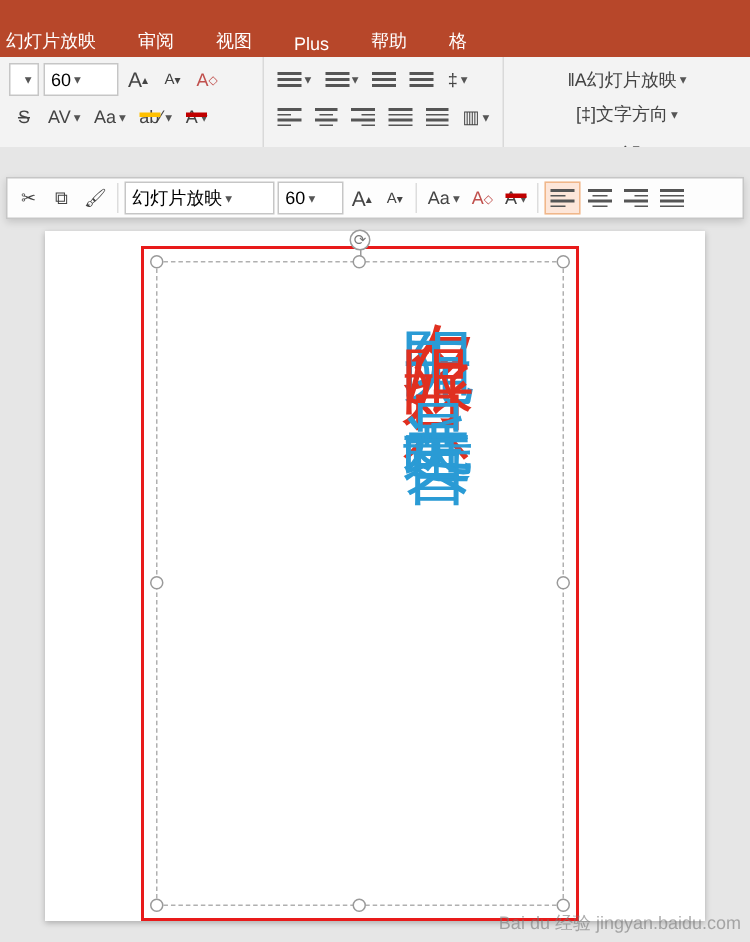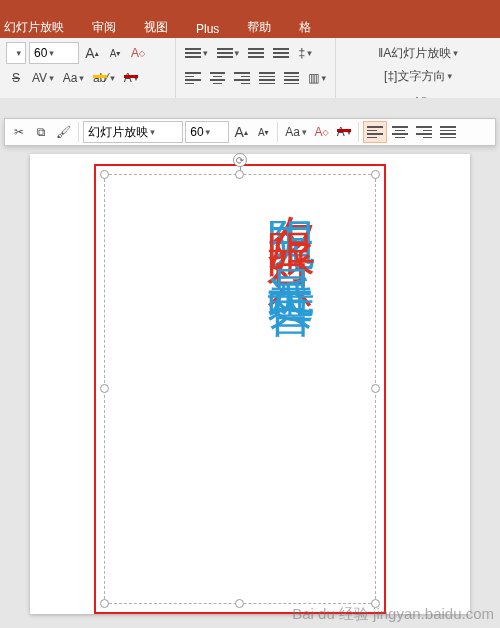--- a/index.html
+++ b/index.html
@@ -183,21 +183,21 @@
     right: 46px;
   }
   .vertical-text .line { display: inline-block; }
   .c-red { color: #e03020; }
   .c-blue { color: #2a9bd5; }
 
   .watermark {
     position: absolute;
     right: 6px;
     bottom: 4px;
-    font-size: 15px;
+    font-size: 12px;
     color: rgba(120,120,120,0.6);
   }
 </style>
 </head>
 <body>
 
 <div class="tab-strip">
   <div class="tab partial">幻灯片放映</div>
   <div class="tab">审阅</div>
   <div class="tab">视图</div>

